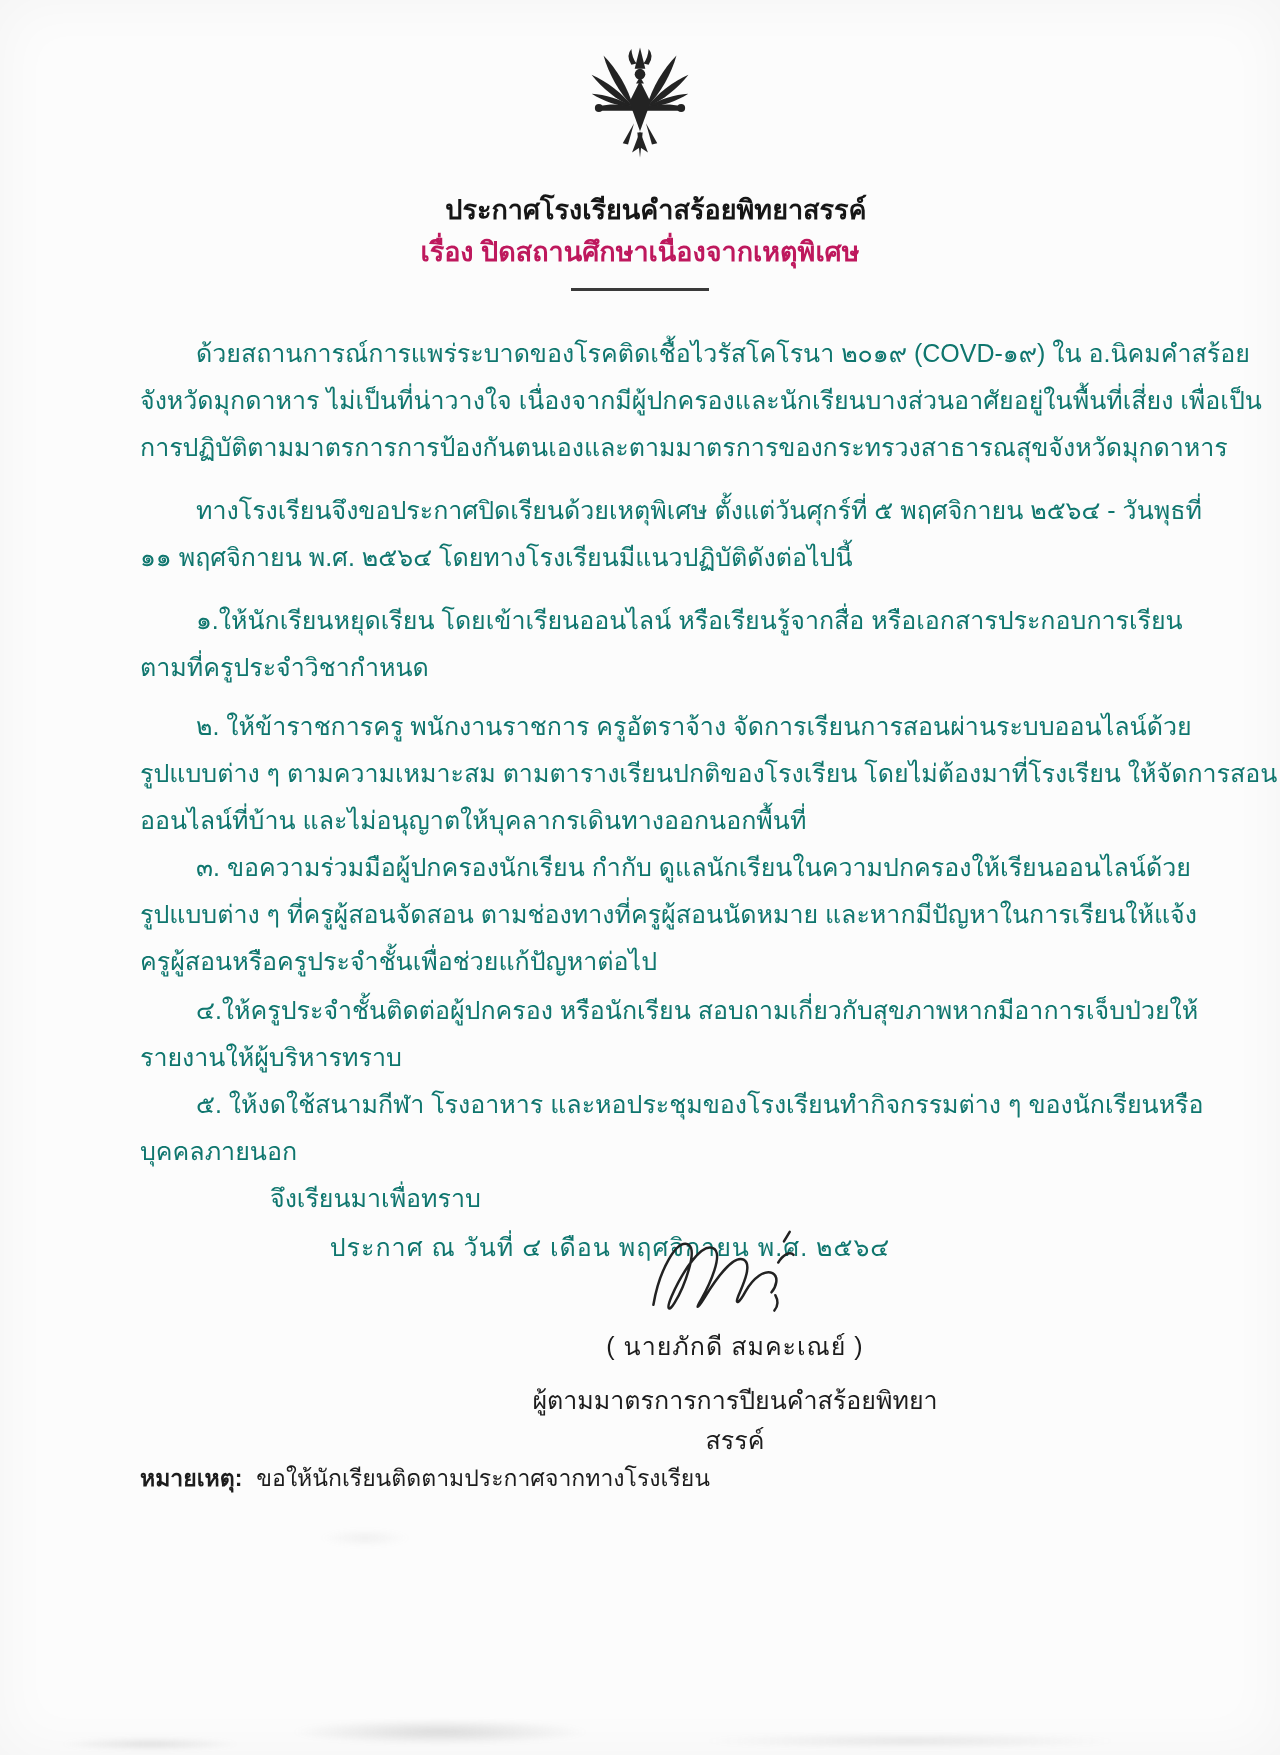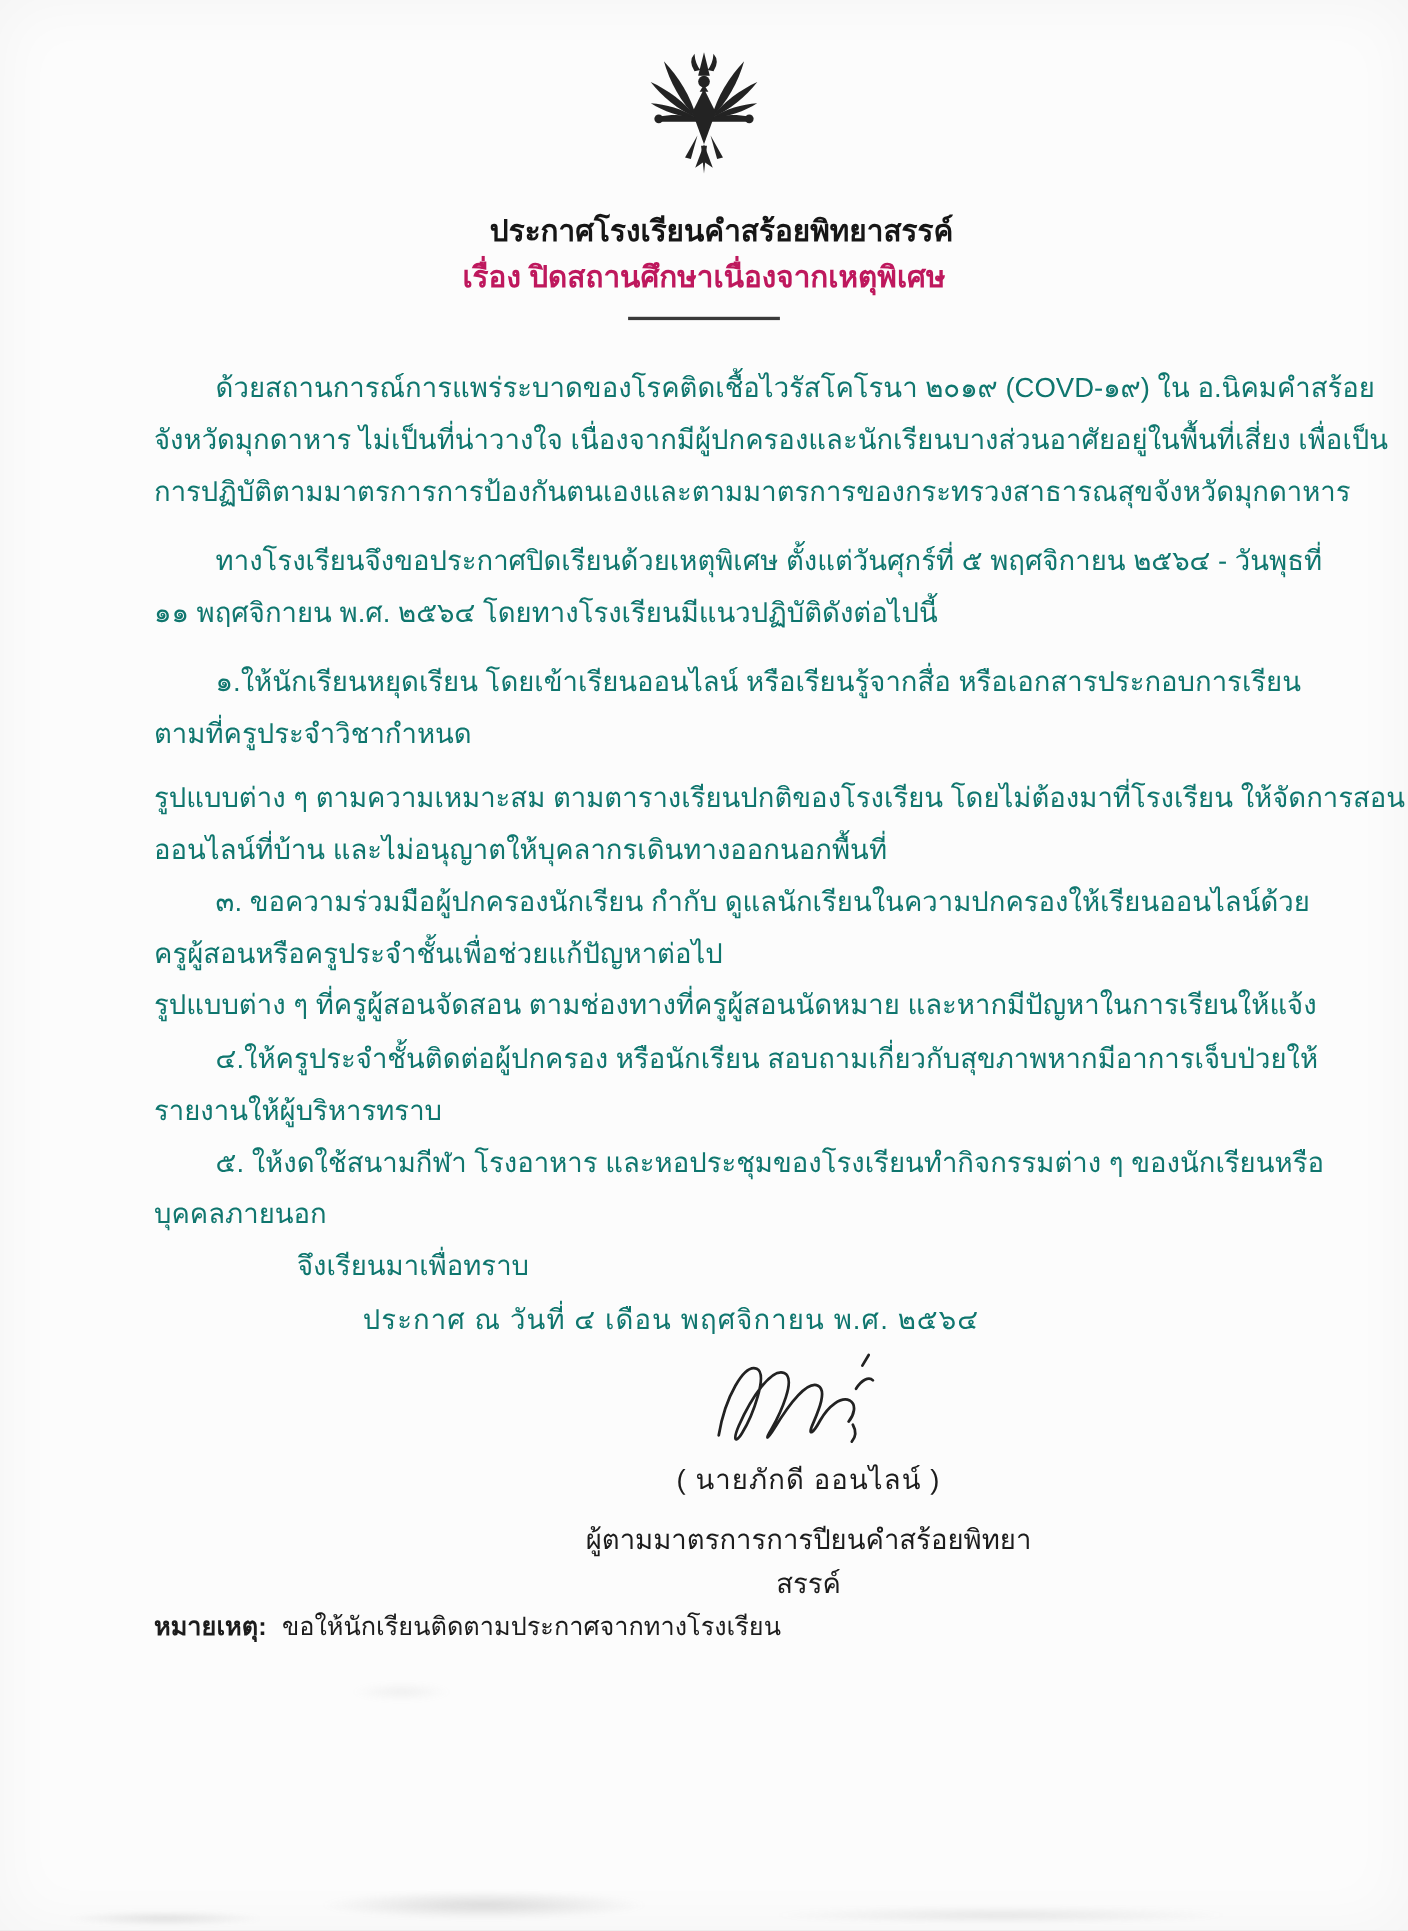--- a/index.html
+++ b/index.html
@@ -111,48 +111,49 @@
     </div>
     <div class="para p2">
       <div class="line indent">ทางโรงเรียนจึงขอประกาศปิดเรียนด้วยเหตุพิเศษ ตั้งแต่วันศุกร์ที่ ๕ พฤศจิกายน ๒๕๖๔ - วันพุธที่</div>
       <div class="line">๑๑ พฤศจิกายน พ.ศ. ๒๕๖๔  โดยทางโรงเรียนมีแนวปฏิบัติดังต่อไปนี้</div>
     </div>
     <div class="para i1">
       <div class="line indent">๑.ให้นักเรียนหยุดเรียน โดยเข้าเรียนออนไลน์ หรือเรียนรู้จากสื่อ หรือเอกสารประกอบการเรียน</div>
       <div class="line">ตามที่ครูประจำวิชากำหนด</div>
     </div>
     <div class="para i2">
+      <div class="line indent">๒. ให้ข้าราชการครู พนักงานราชการ ครูอัตราจ้าง จัดการเรียนการสอนผ่านระบบออนไลน์ด้วย</div>
       <div class="line">รูปแบบต่าง ๆ ตามความเหมาะสม ตามตารางเรียนปกติของโรงเรียน โดยไม่ต้องมาที่โรงเรียน ให้จัดการสอน</div>
       <div class="line">ออนไลน์ที่บ้าน และไม่อนุญาตให้บุคลากรเดินทางออกนอกพื้นที่</div>
     </div>
     <div class="para i3">
       <div class="line indent">๓. ขอความร่วมมือผู้ปกครองนักเรียน กำกับ ดูแลนักเรียนในความปกครองให้เรียนออนไลน์ด้วย</div>
+      <div class="line">รูปแบบต่าง ๆ ที่ครูผู้สอนจัดสอน ตามช่องทางที่ครูผู้สอนนัดหมาย และหากมีปัญหาในการเรียนให้แจ้ง</div>
       <div class="line">ครูผู้สอนหรือครูประจำชั้นเพื่อช่วยแก้ปัญหาต่อไป</div>
-      <div class="line">รูปแบบต่าง ๆ ที่ครูผู้สอนจัดสอน ตามช่องทางที่ครูผู้สอนนัดหมาย และหากมีปัญหาในการเรียนให้แจ้ง</div>
     </div>
     <div class="para i4">
       <div class="line indent">๔.ให้ครูประจำชั้นติดต่อผู้ปกครอง หรือนักเรียน สอบถามเกี่ยวกับสุขภาพหากมีอาการเจ็บป่วยให้</div>
       <div class="line">รายงานให้ผู้บริหารทราบ</div>
     </div>
     <div class="para i5">
       <div class="line indent">๕. ให้งดใช้สนามกีฬา โรงอาหาร และหอประชุมของโรงเรียนทำกิจกรรมต่าง ๆ ของนักเรียนหรือ</div>
       <div class="line">บุคคลภายนอก</div>
     </div>
     <div class="closing">จึงเรียนมาเพื่อทราบ</div>
     <div class="date-line">ประกาศ ณ วันที่  ๔ เดือน  พฤศจิกายน  พ.ศ. ๒๕๖๔</div>
   </div>
 
   <div class="sig-block">
     <svg class="signature-svg" viewBox="0 0 190 100" xmlns="http://www.w3.org/2000/svg" fill="none" stroke="#222" stroke-width="2.6" stroke-linecap="round">
       <path d="M10,80 C16,44 34,12 46,17 C57,22 42,62 32,78 C26,88 23,85 29,71 C41,44 60,16 72,21 C84,26 68,60 60,74 C54,84 55,86 63,73 C77,50 94,28 104,33 C114,38 102,62 98,72 C95,80 99,79 106,66 C114,52 126,43 134,47 C141,51 138,61 133,67"></path>
       <path d="M140,36 C145,28 152,24 156,28"></path>
       <path d="M146,14 L152,4"></path>
       <path d="M137,70 q5,9 -1,16"></path>
     </svg>
-    <div class="signer-name">( นายภักดี  ออนไลน์ )</div>
+    <div class="signer-name">( นายภักดี  สมคะเณย์ )</div>
     <div class="signer-position">ผู้ตามมาตรการการปียนคำสร้อยพิทยาสรรค์</div>
   </div>
 
   <div class="note">
     <span class="note-label">หมายเหตุ:</span><span>ขอให้นักเรียนติดตามประกาศจากทางโรงเรียน</span>
   </div>
 
   <div class="smudge s1"></div>
   <div class="smudge s2"></div>
   <div class="smudge s3"></div>

